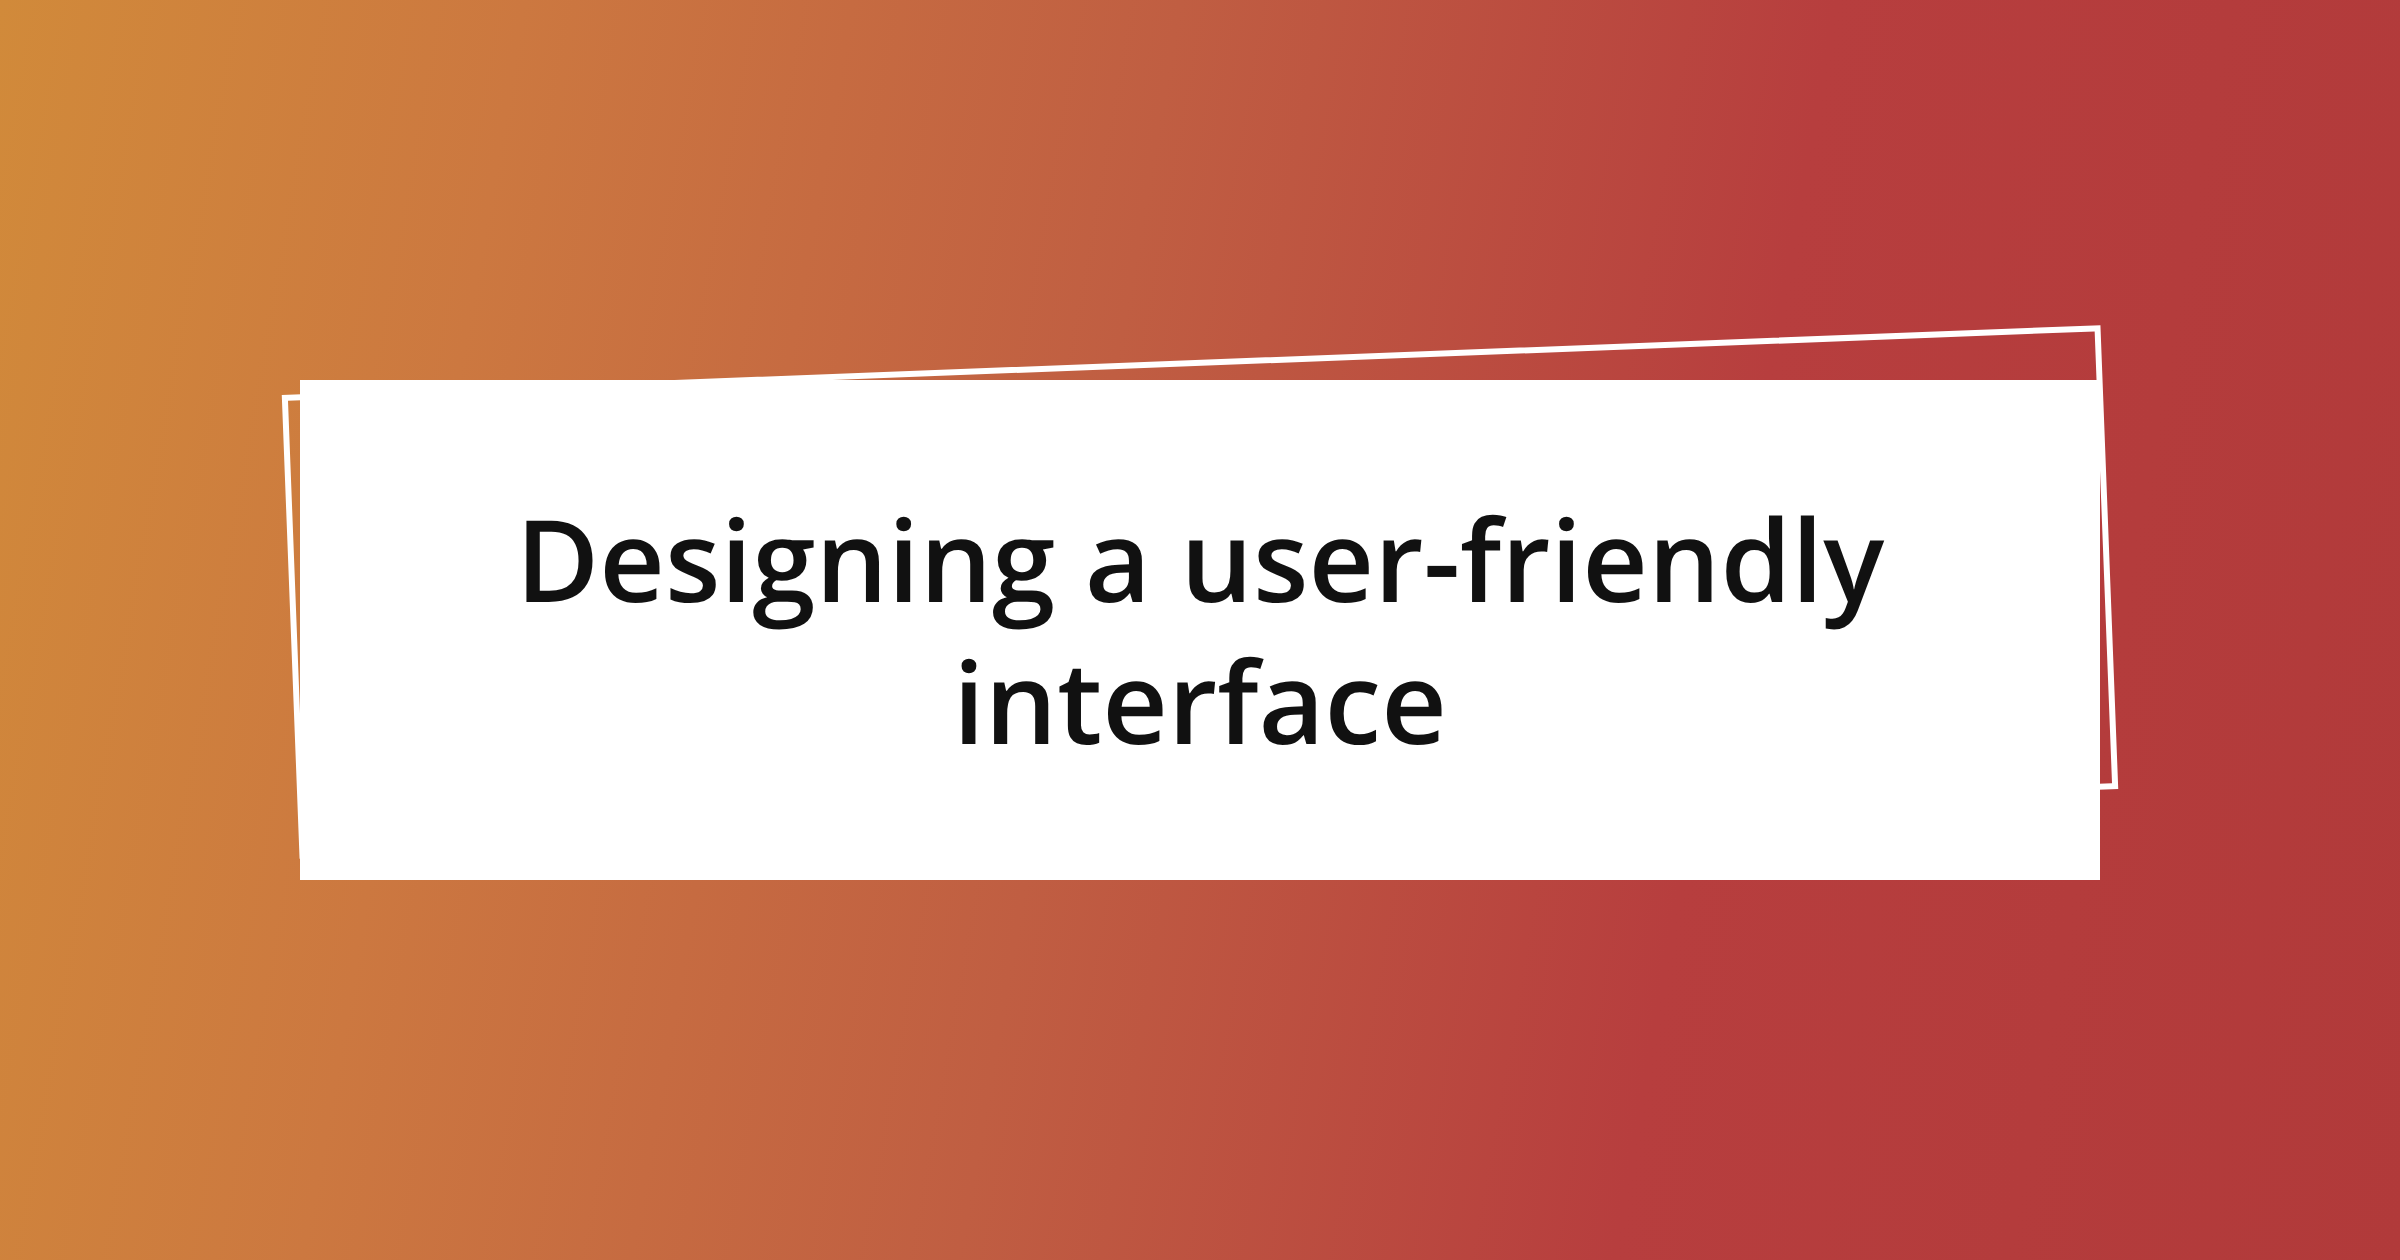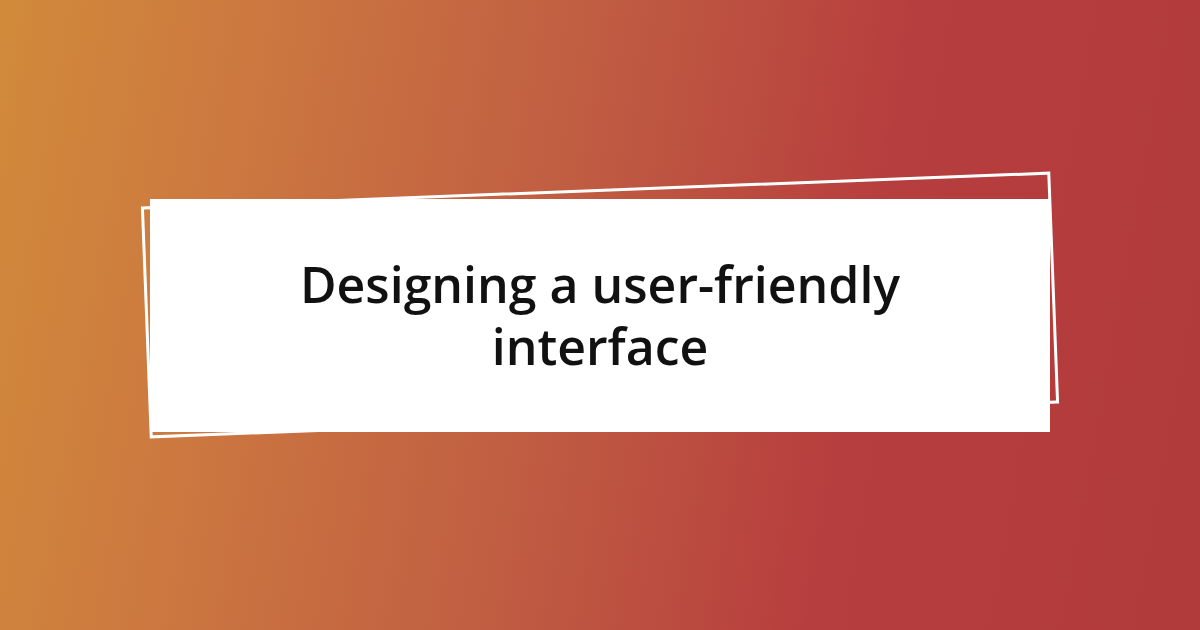--- a/index.html
+++ b/index.html
@@ -35,21 +35,21 @@
       position: relative;
       width: 900px;
       background: #ffffff;
       padding: 54px 60px;
       z-index: 2;
       display: flex;
       align-items: center;
       justify-content: center;
     }
     .title-text {
-      font-size: 50px;
+      font-size: 57px;
       font-weight: 600;
       color: #111111;
       text-align: center;
       line-height: 1.25;
     }
   </style>
 </head>
 <body>
 
 <div class="card-wrapper">

